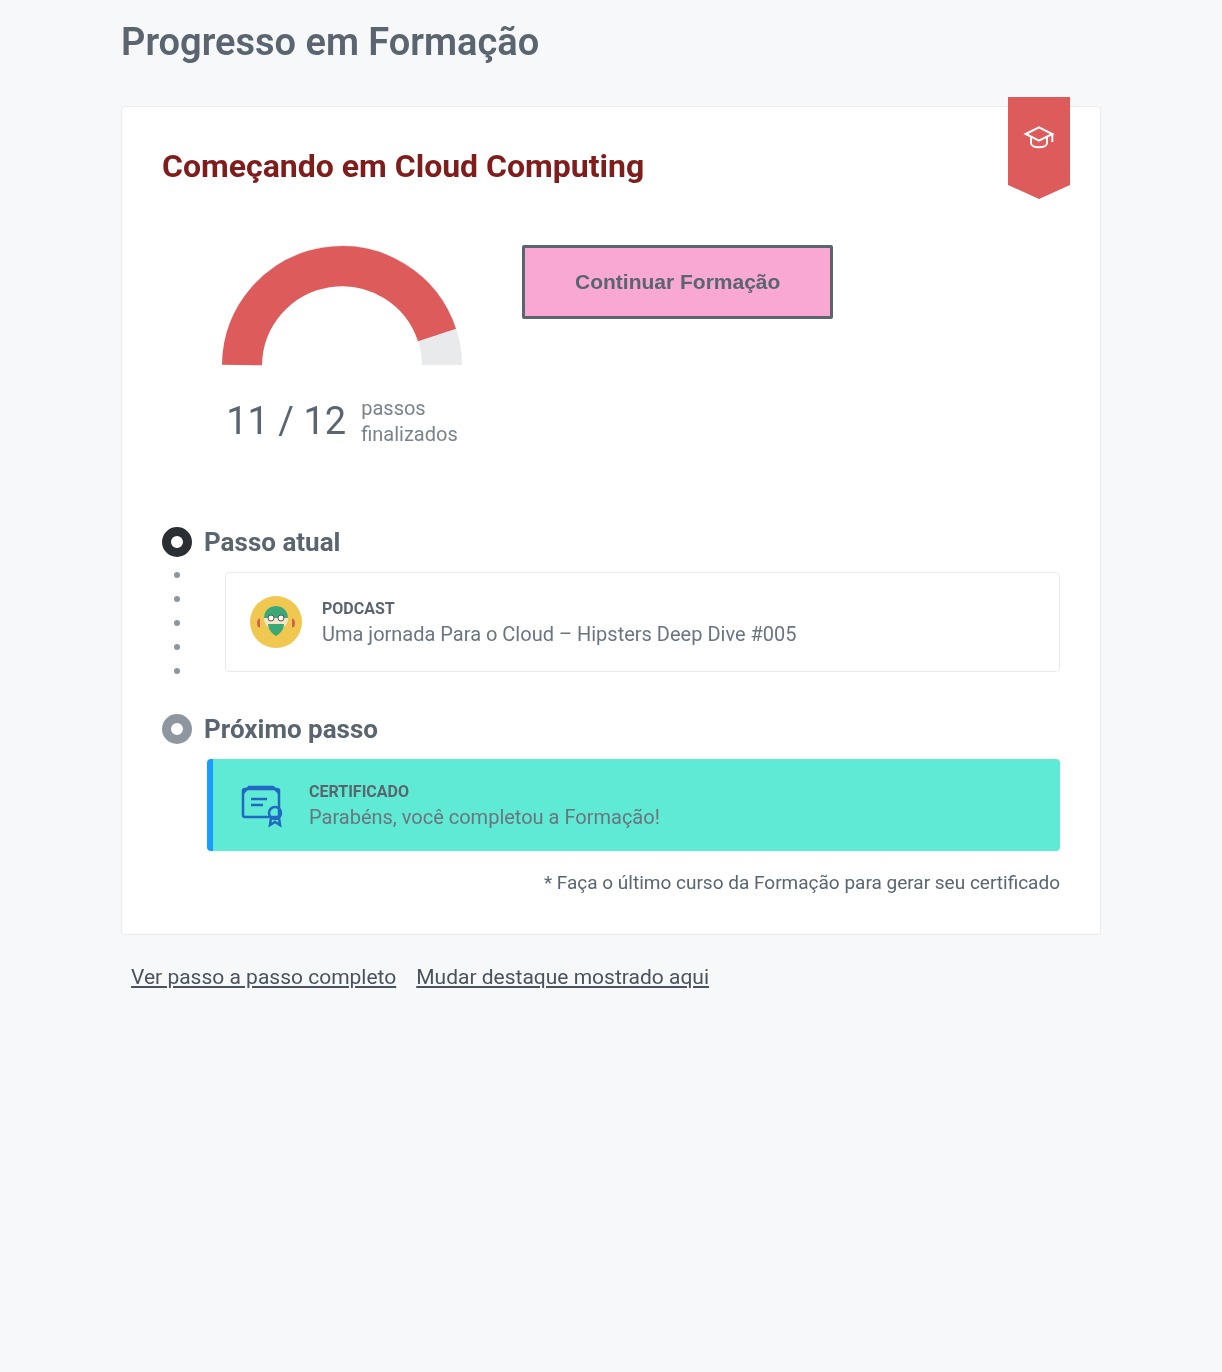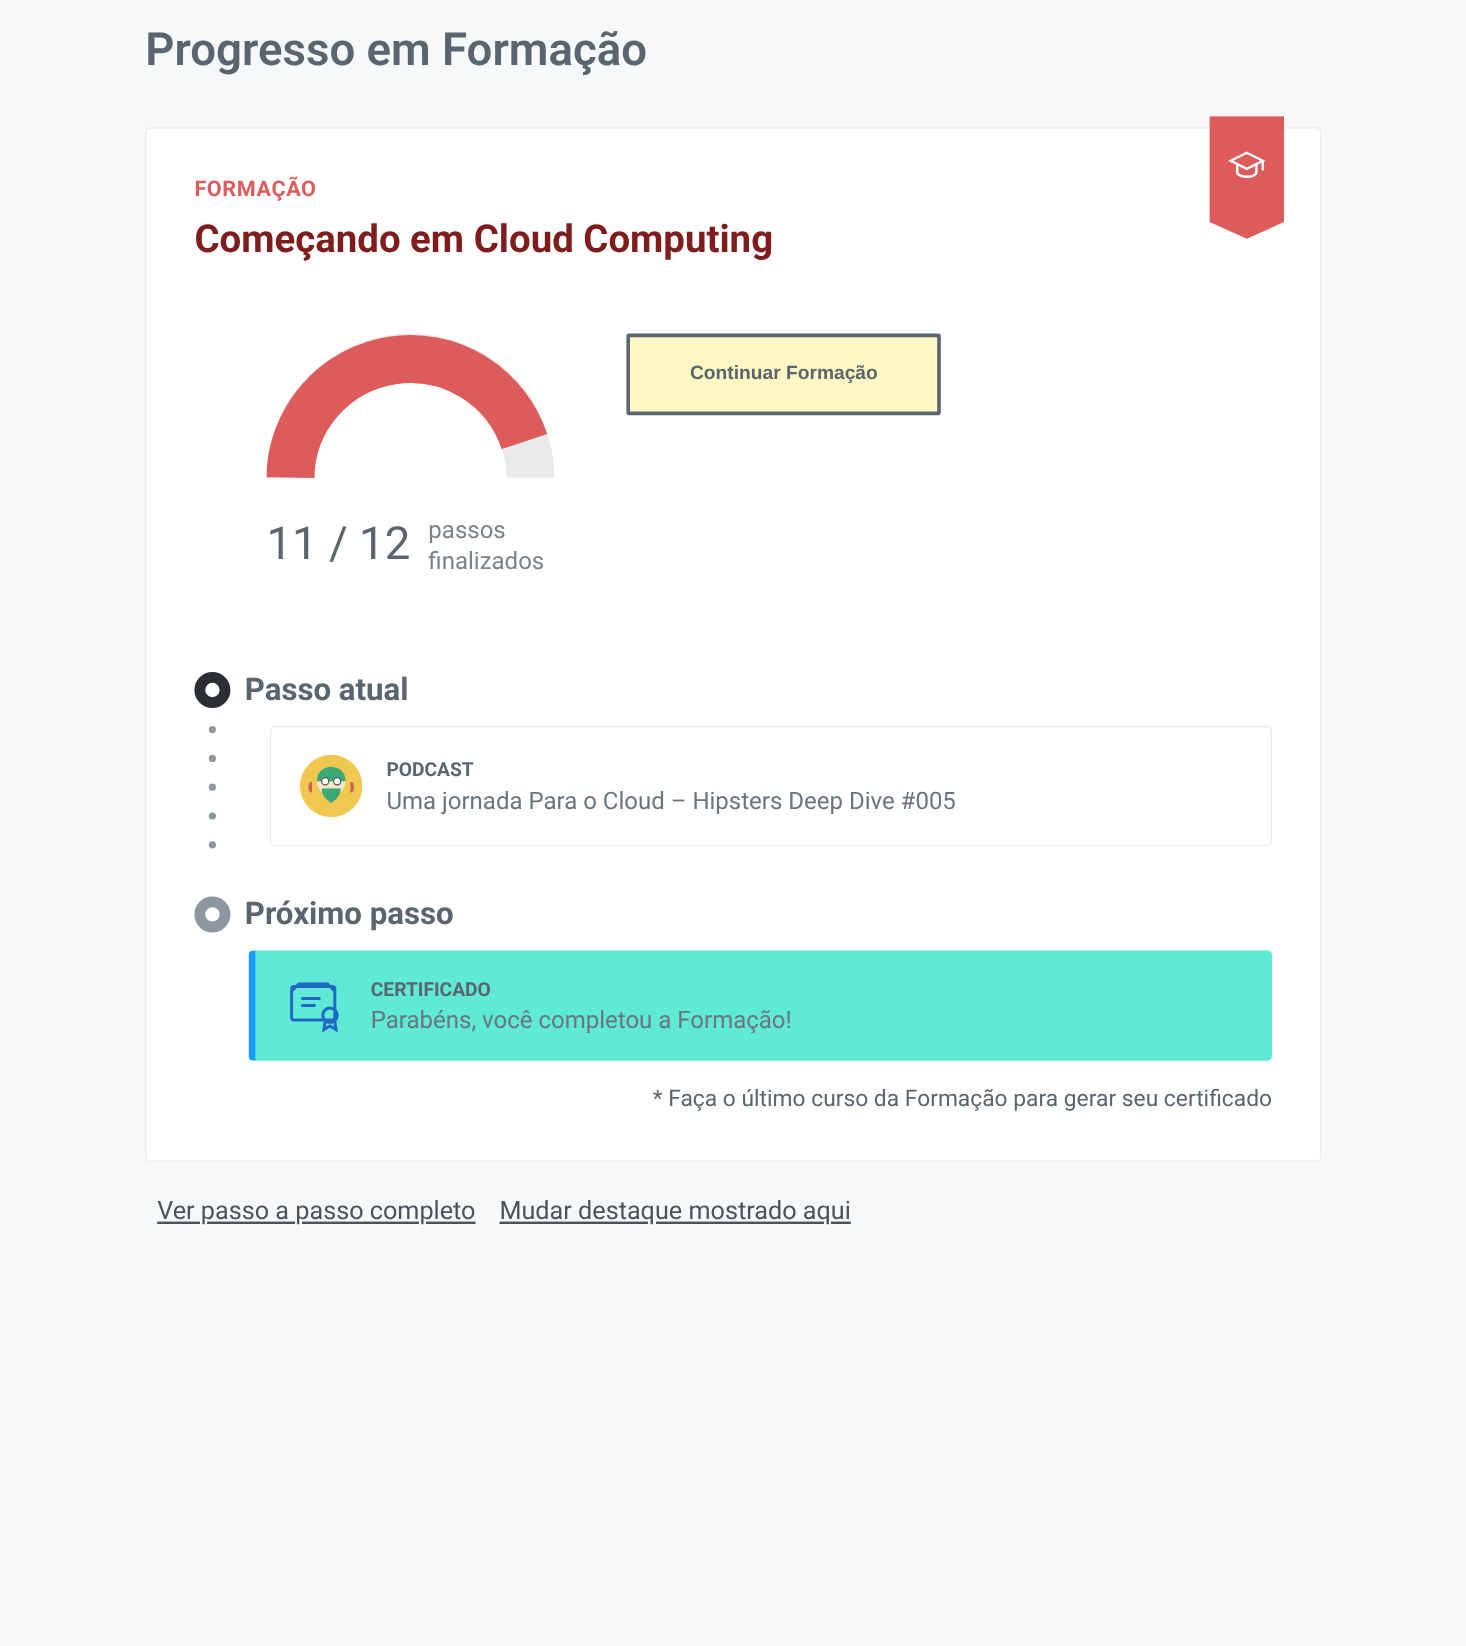--- a/index.html
+++ b/index.html
@@ -74,20 +74,21 @@
     .progress-row {
       display: flex;
       align-items: flex-start;
       gap: 60px;
       margin-bottom: 80px;
       padding-left: 60px;
     }
     .progress-gauge {
       display: flex;
       flex-direction: column;
+      align-items: center;
     }
     .gauge-svg {
       width: 240px;
       height: 130px;
     }
     .steps-row {
       display: flex;
       align-items: center;
       gap: 15px;
       margin-top: 20px;
@@ -96,24 +97,24 @@
       font-size: 38px;
       font-weight: 400;
       color: #5a6570;
     }
     .steps-label {
       font-size: 20px;
       color: #7a828a;
       line-height: 1.3;
     }
     .continue-btn {
-      background: #fef9c3;
+      background: #f9a8d4;
       border: 3px solid #5a6570;
       color: #5a6570;
-      font-size: 16px;
+      font-size: 21px;
       font-weight: 700;
       padding: 22px 50px;
       cursor: pointer;
       border-radius: 2px;
     }
     .timeline {
       position: relative;
     }
     .step-header {
       display: flex;
@@ -223,21 +224,20 @@
     <div class="ribbon">
       <span>
         <svg viewBox="0 0 24 24" fill="none" stroke="#ffffff" stroke-width="1.5">
           <path d="M2 9 L12 4 L22 9 L12 14 Z" fill="none"></path>
           <path d="M6 11 L6 16 C6 18 9 19 12 19 C15 19 18 18 18 16 L18 11" fill="none"></path>
           <line x1="22" y1="9" x2="22" y2="15"></line>
         </svg>
       </span>
     </div>
 
-    <div class="label">FORMAÇÃO</div>
     <div class="course-title">Começando em Cloud Computing</div>
 
     <div class="progress-row">
       <div class="progress-gauge">
         <svg class="gauge-svg" viewBox="0 0 240 130">
           <path d="M 20 120 A 100 100 0 0 1 220 120" fill="none" stroke="#e8eaec" stroke-width="40"></path>
           <path d="M 20 120 A 100 100 0 0 1 215 90" fill="none" stroke="#dd5b5b" stroke-width="40"></path>
         </svg>
         <div class="steps-row">
           <span class="steps-count">11 / 12</span>

